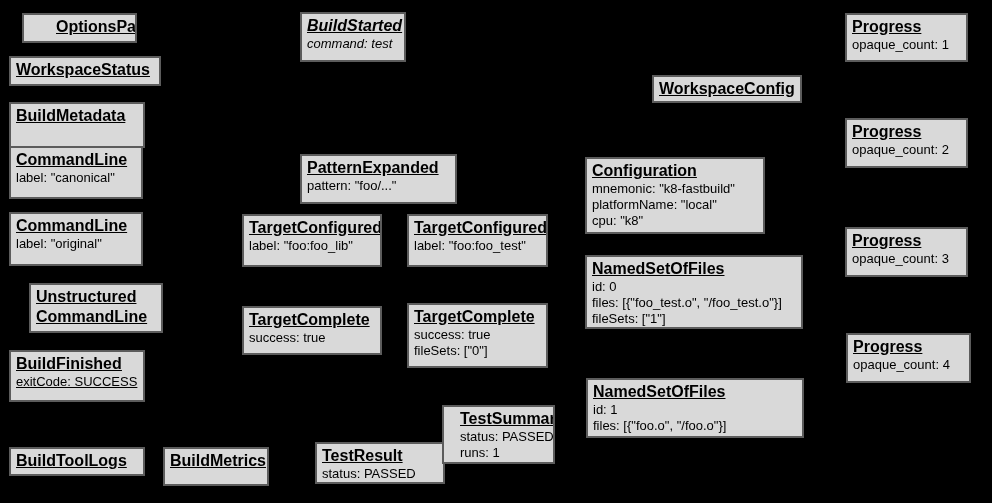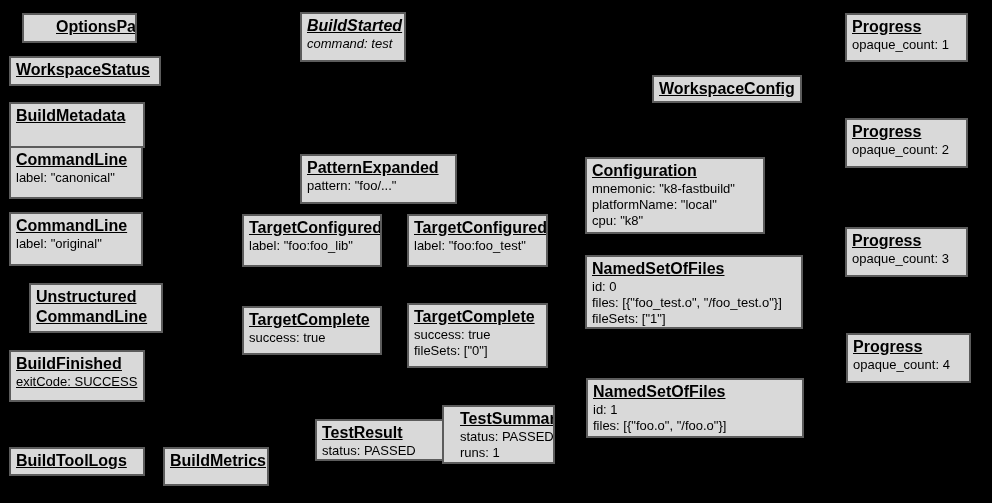--- a/index.html
+++ b/index.html
@@ -108,21 +108,21 @@
     <div class="node-title">TargetComplete</div>
     <div class="node-line">success: true</div>
   </div>
 
   <div class="node" style="left:407px; top:303px; width:141px; height:65px;">
     <div class="node-title">TargetComplete</div>
     <div class="node-line">success: true</div>
     <div class="node-line">fileSets: ["0"]</div>
   </div>
 
-  <div class="node" style="left:315px; top:419px; width:130px; height:42px;">
+  <div class="node" style="left:315px; top:442px; width:130px; height:42px;">
     <div class="node-title">TestResult</div>
     <div class="node-line">status: PASSED</div>
   </div>
 
   <div class="node" style="left:442px; top:405px; width:113px; height:59px;padding-left:16px;">
     <div class="node-title">TestSummary</div>
     <div class="node-line">status: PASSED</div>
     <div class="node-line">runs: 1</div>
   </div>
 

